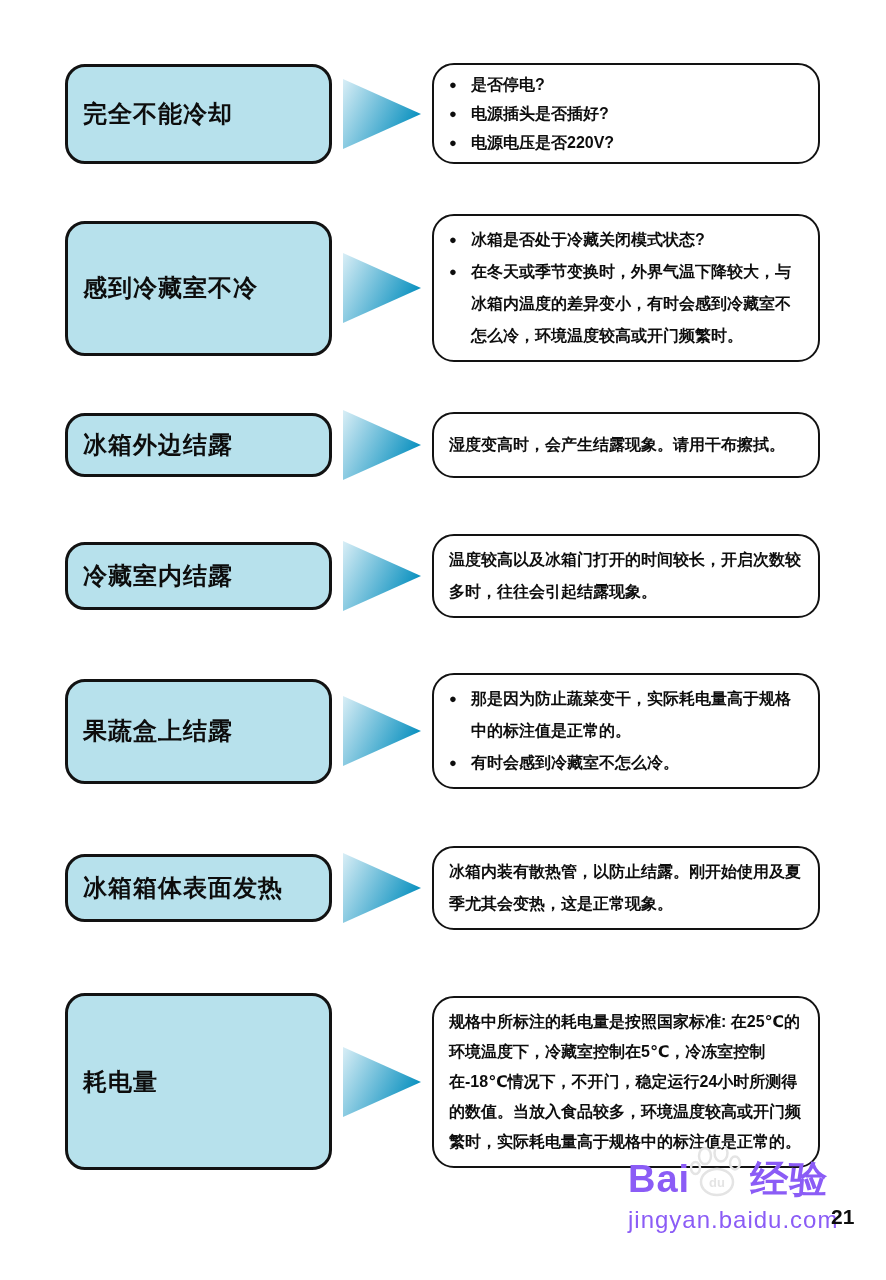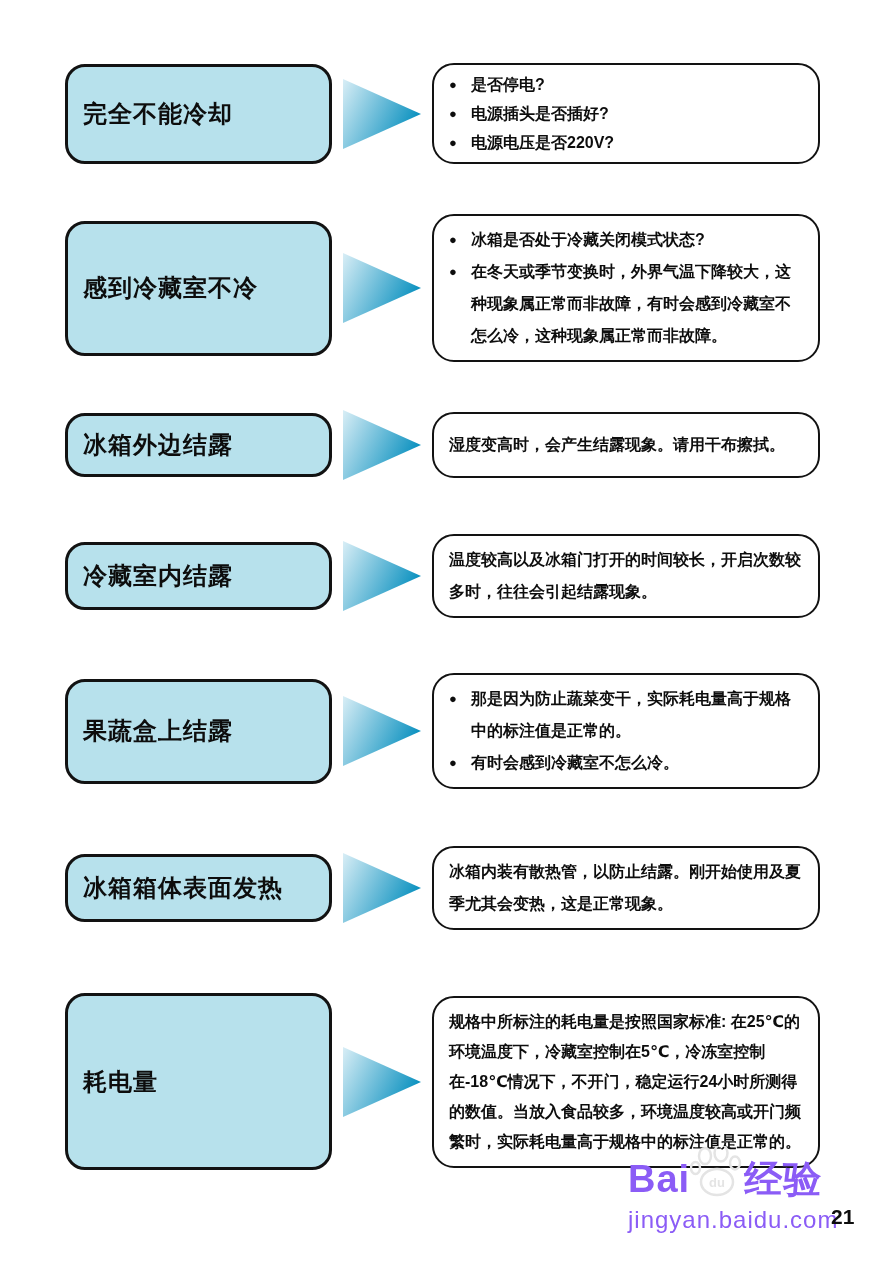--- a/index.html
+++ b/index.html
@@ -31,21 +31,21 @@
   .r1 .lbox{min-height:100px}.r1 .rbox{min-height:100px;line-height:29px;padding-top:5px;padding-bottom:5px;}
   .r2 .lbox{min-height:135px}.r2 .rbox{min-height:140px}
   .r3 .lbox{min-height:64px}.r3 .rbox{min-height:66px}
   .r4 .lbox{min-height:68px}.r4 .rbox{min-height:78px}
   .r5 .lbox{min-height:105px}.r5 .rbox{min-height:110px}
   .r6 .lbox{min-height:68px}.r6 .rbox{min-height:78px}
   .r7 .lbox{min-height:177px}.r7 .rbox{min-height:172px;line-height:30px;}
   .watermark{position:absolute;left:628px;top:1146px;color:#8b5cf6;user-select:none;}
   .wm-line{display:flex;align-items:flex-end;}
   .wm-bai,.wm-du,.wm-cn{font-size:38px;font-weight:bold;letter-spacing:1px;line-height:38px;}
-  .wm-cn{}
+  .wm-cn{margin-left:6px;}
   .wm-url{font-size:24px;letter-spacing:1px;margin-top:8px;}
   .page-number{position:absolute;left:831px;top:1205px;font-size:21px;font-weight:bold;color:#0d0d0d;}
 </style>
 </head>
 <body>
 
 <div class="page">
 
   <div class="row r1">
     <div class="lbox">
@@ -90,21 +90,21 @@
       </svg>
     </div>
     <div class="rbox">
       <ul>
         <li>
             <span class="bullet">●</span>
             <span>冰箱是否处于冷藏关闭模式状态?</span>
           </li>
         <li>
             <span class="bullet">●</span>
-            <span>在冬天或季节变换时，外界气温下降较大，这种现象属正常而非故障，有时会感到冷藏室不怎么冷，这种现象属正常而非故障。</span>
+            <span>在冬天或季节变换时，外界气温下降较大，与冰箱内温度的差异变小，有时会感到冷藏室不怎么冷，环境温度较高或开门频繁时。</span>
           </li>
       </ul>
     </div>
   </div>
 
   <div class="row r3">
     <div class="lbox">
       <span class="title">冰箱外边结露</span>
     </div>
     <div class="arrowcol">

